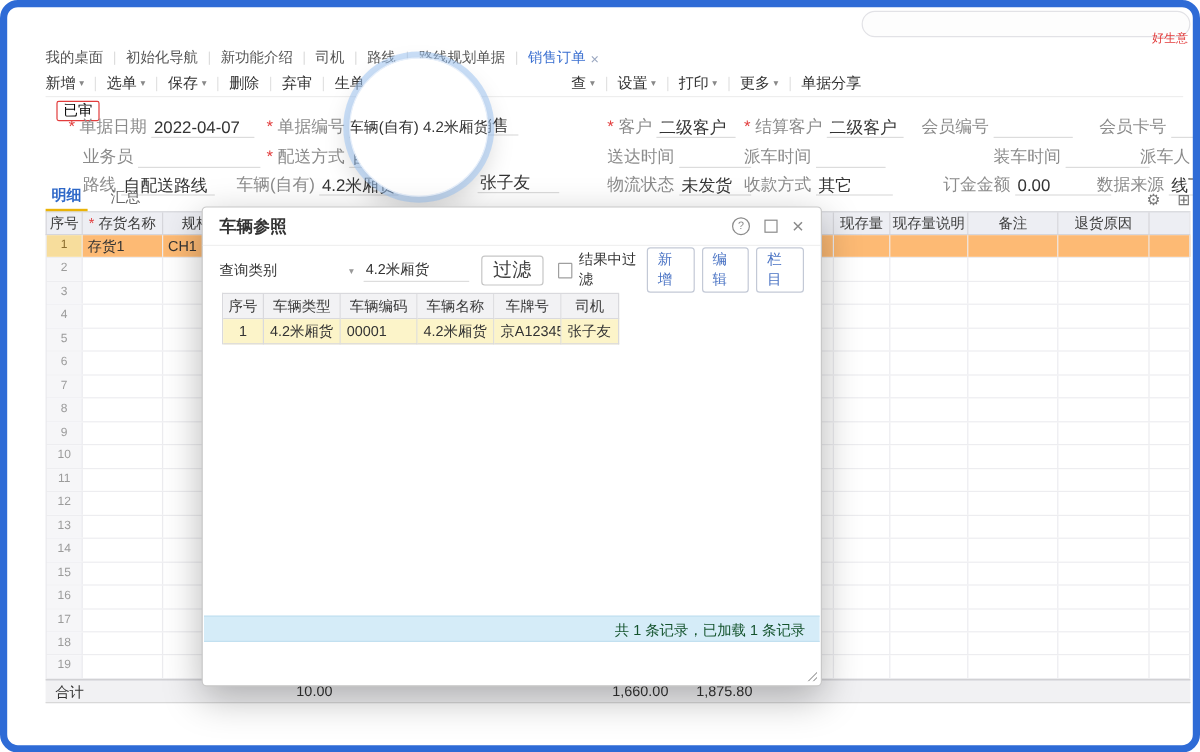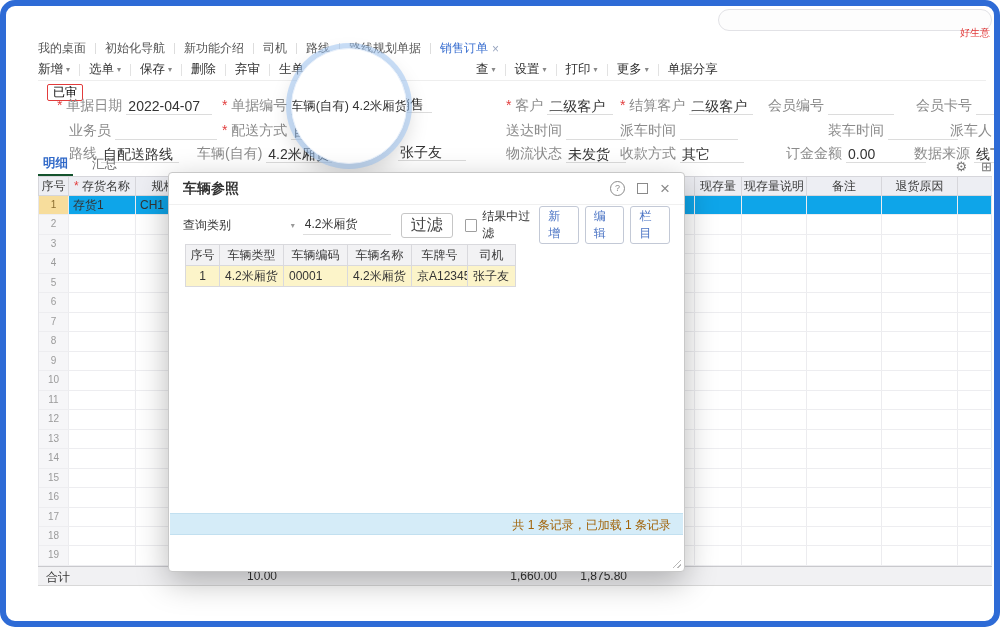--- a/index.html
+++ b/index.html
@@ -28,34 +28,34 @@
   .fld{position:absolute;font-size:14px;white-space:nowrap;z-index:2;}
   .fl{color:#8b8b8b;}
   .fv{display:inline-block;color:#333;border-bottom:1px solid #dcdcdc;min-height:14px;line-height:14px;vertical-align:bottom;margin-left:4px;padding:0 2px 1px 2px;}
   .required .fl::before{content:"* ";color:#e23c3c;}
   
   #magnifier{position:absolute;left:291px;top:48px;width:114px;height:114px;border-radius:50%;background:#fff;
     box-shadow:0 0 0 5px rgba(156,195,241,.55), 0 10px 22px rgba(0,0,0,.18);display:flex;align-items:center;justify-content:center;
     font-size:12.5px;color:#333;white-space:nowrap;z-index:50;overflow:hidden;border:1px solid #e8f0fb;}
   
   #detail-tabs{position:absolute;left:38px;top:156px;right:8px;height:20px;display:flex;align-items:flex-end;font-size:12.5px;z-index:2;}
-  #tab-mingxi{color:#2f68c8;border-bottom:2px solid #14532d;padding:0 5px 2px;font-weight:bold;margin-top:22px;}
+  #tab-mingxi{color:#2f68c8;border-bottom:2px solid #eab308;padding:0 5px 2px;font-weight:bold;margin-top:22px;}
   #tab-huizong{color:#666;margin-left:14px;padding:0 5px 3px;}
   #side-icons{margin-left:auto;display:flex;align-items:center;gap:14px;color:#777;font-size:13px;padding-bottom:2px;}
   
   #grid-header{position:absolute;left:38px;top:176px;width:954px;height:20px;display:flex;background:#edeef3;border-top:1px solid #d6d6db;border-bottom:1px solid #d6d6db;border-left:1px solid #d6d6db;box-sizing:border-box;z-index:1;}
   #grid-rows{position:absolute;left:38px;top:196px;width:954px;height:370px;display:flex;flex-direction:column;border-left:1px solid #e6e6ea;box-sizing:border-box;z-index:1;}
   .gcell{box-sizing:border-box;border-right:1px solid #ececef;overflow:hidden;white-space:nowrap;}
   .gh{text-align:center;line-height:18px;font-size:12px;color:#3c3c3c;border-right:1px solid #d6d6db;}
   .reqcol::before{content:"* ";color:#e23c3c;}
   .gc0{width:30px}.gc1{width:67px}.gc2{width:80px}.gc3{flex:1}.gc4{width:47px}.gc5{width:65px}.gc6{width:75px}.gc7{width:76px}.gc8{width:34px;border-right:1px solid #e6e6ea;}
   .grow{flex:1;display:flex;border-bottom:1px solid #ededf0;}
   .gnum{background:#f6f6f8;color:#9b9b9b;font-size:10px;text-align:center;line-height:18px;}
   .gval{padding-left:4px;font-size:12px;color:#333;line-height:18px;}
-  .grow.selected .gcell{background:#0ea5e9;}
+  .grow.selected .gcell{background:#fdba74;}
   .grow.selected .gnum{background:#f7dd9c;color:#8a6d2f;}
   
   #totals{position:absolute;left:38px;top:566px;width:954px;height:20px;background:#f1f1f3;border-top:1px solid #c9c9cd;border-bottom:1px solid #d8d8d8;box-sizing:border-box;font-size:12px;color:#333;z-index:1;}
   #totals .tlabel{position:absolute;left:8px;top:2px;}
   .tval{position:absolute;top:2px;text-align:right;}
   #tval0{left:199px;width:40px;}
   #tval1{left:459px;width:60px;}
   #tval2{left:529px;width:60px;}
   
   #dialog{position:absolute;left:168px;top:172px;width:517px;height:400px;background:#fff;border:1px solid #c8c8c8;border-radius:4px;
@@ -76,21 +76,21 @@
   #dlg-right-btns{margin-left:auto;display:flex;gap:6px;}
   .bluebtn{padding:1px 8px;border:1px solid #c3c9d6;border-radius:3px;font-size:12px;color:#4a73c4;background:#fff;}
   #m-table{margin:8px 0 0 16px;width:330px;border-top:1px solid #d9d9dd;border-left:1px solid #d9d9dd;}
   #m-thead,.mrow{display:flex;}
   .mcell{box-sizing:border-box;border-right:1px solid #d9d9dd;border-bottom:1px solid #d9d9dd;height:21px;line-height:20px;font-size:12px;overflow:hidden;white-space:nowrap;}
   .mh{text-align:center;color:#3a3a3a;background:#f2f2f4;}
   .mv{padding-left:5px;background:#fcf4c9;color:#333;}
   .mv.mc0{text-align:center;padding-left:0;}
   .mc0{width:34px}.mc1{width:64px}.mc2{width:64px}.mc3{width:64px}.mc4{width:56px}.mc5{width:48px}
   #dlg-status{position:absolute;left:1px;right:1px;top:340px;height:22px;background:#d5ecf8;border-top:1px solid #c2e0f0;border-bottom:1px solid #c2e0f0;
-    font-size:12px;color:#a16207;line-height:22px;text-align:right;padding-right:12px;box-sizing:border-box;}
+    font-size:12px;color:#14532d;line-height:22px;text-align:right;padding-right:12px;box-sizing:border-box;}
   #dlg-footer{position:absolute;top:372px;right:12px;display:flex;gap:10px;}
   .dlgbtn{padding:2px 12px;border:1px solid #bdbdbd;border-radius:3px;background:#fff;font-size:12px;color:#333;}
   #dlg-resize{position:absolute;right:3px;bottom:3px;width:10px;height:10px;
     background:repeating-linear-gradient(-45deg,transparent,transparent 2px,#b9b9b9 2px,#b9b9b9 3px);
     clip-path:polygon(100% 0,100% 100%,0 100%);}
 </style>
 </head>
 <body>
 
 <div id="frame"></div>

